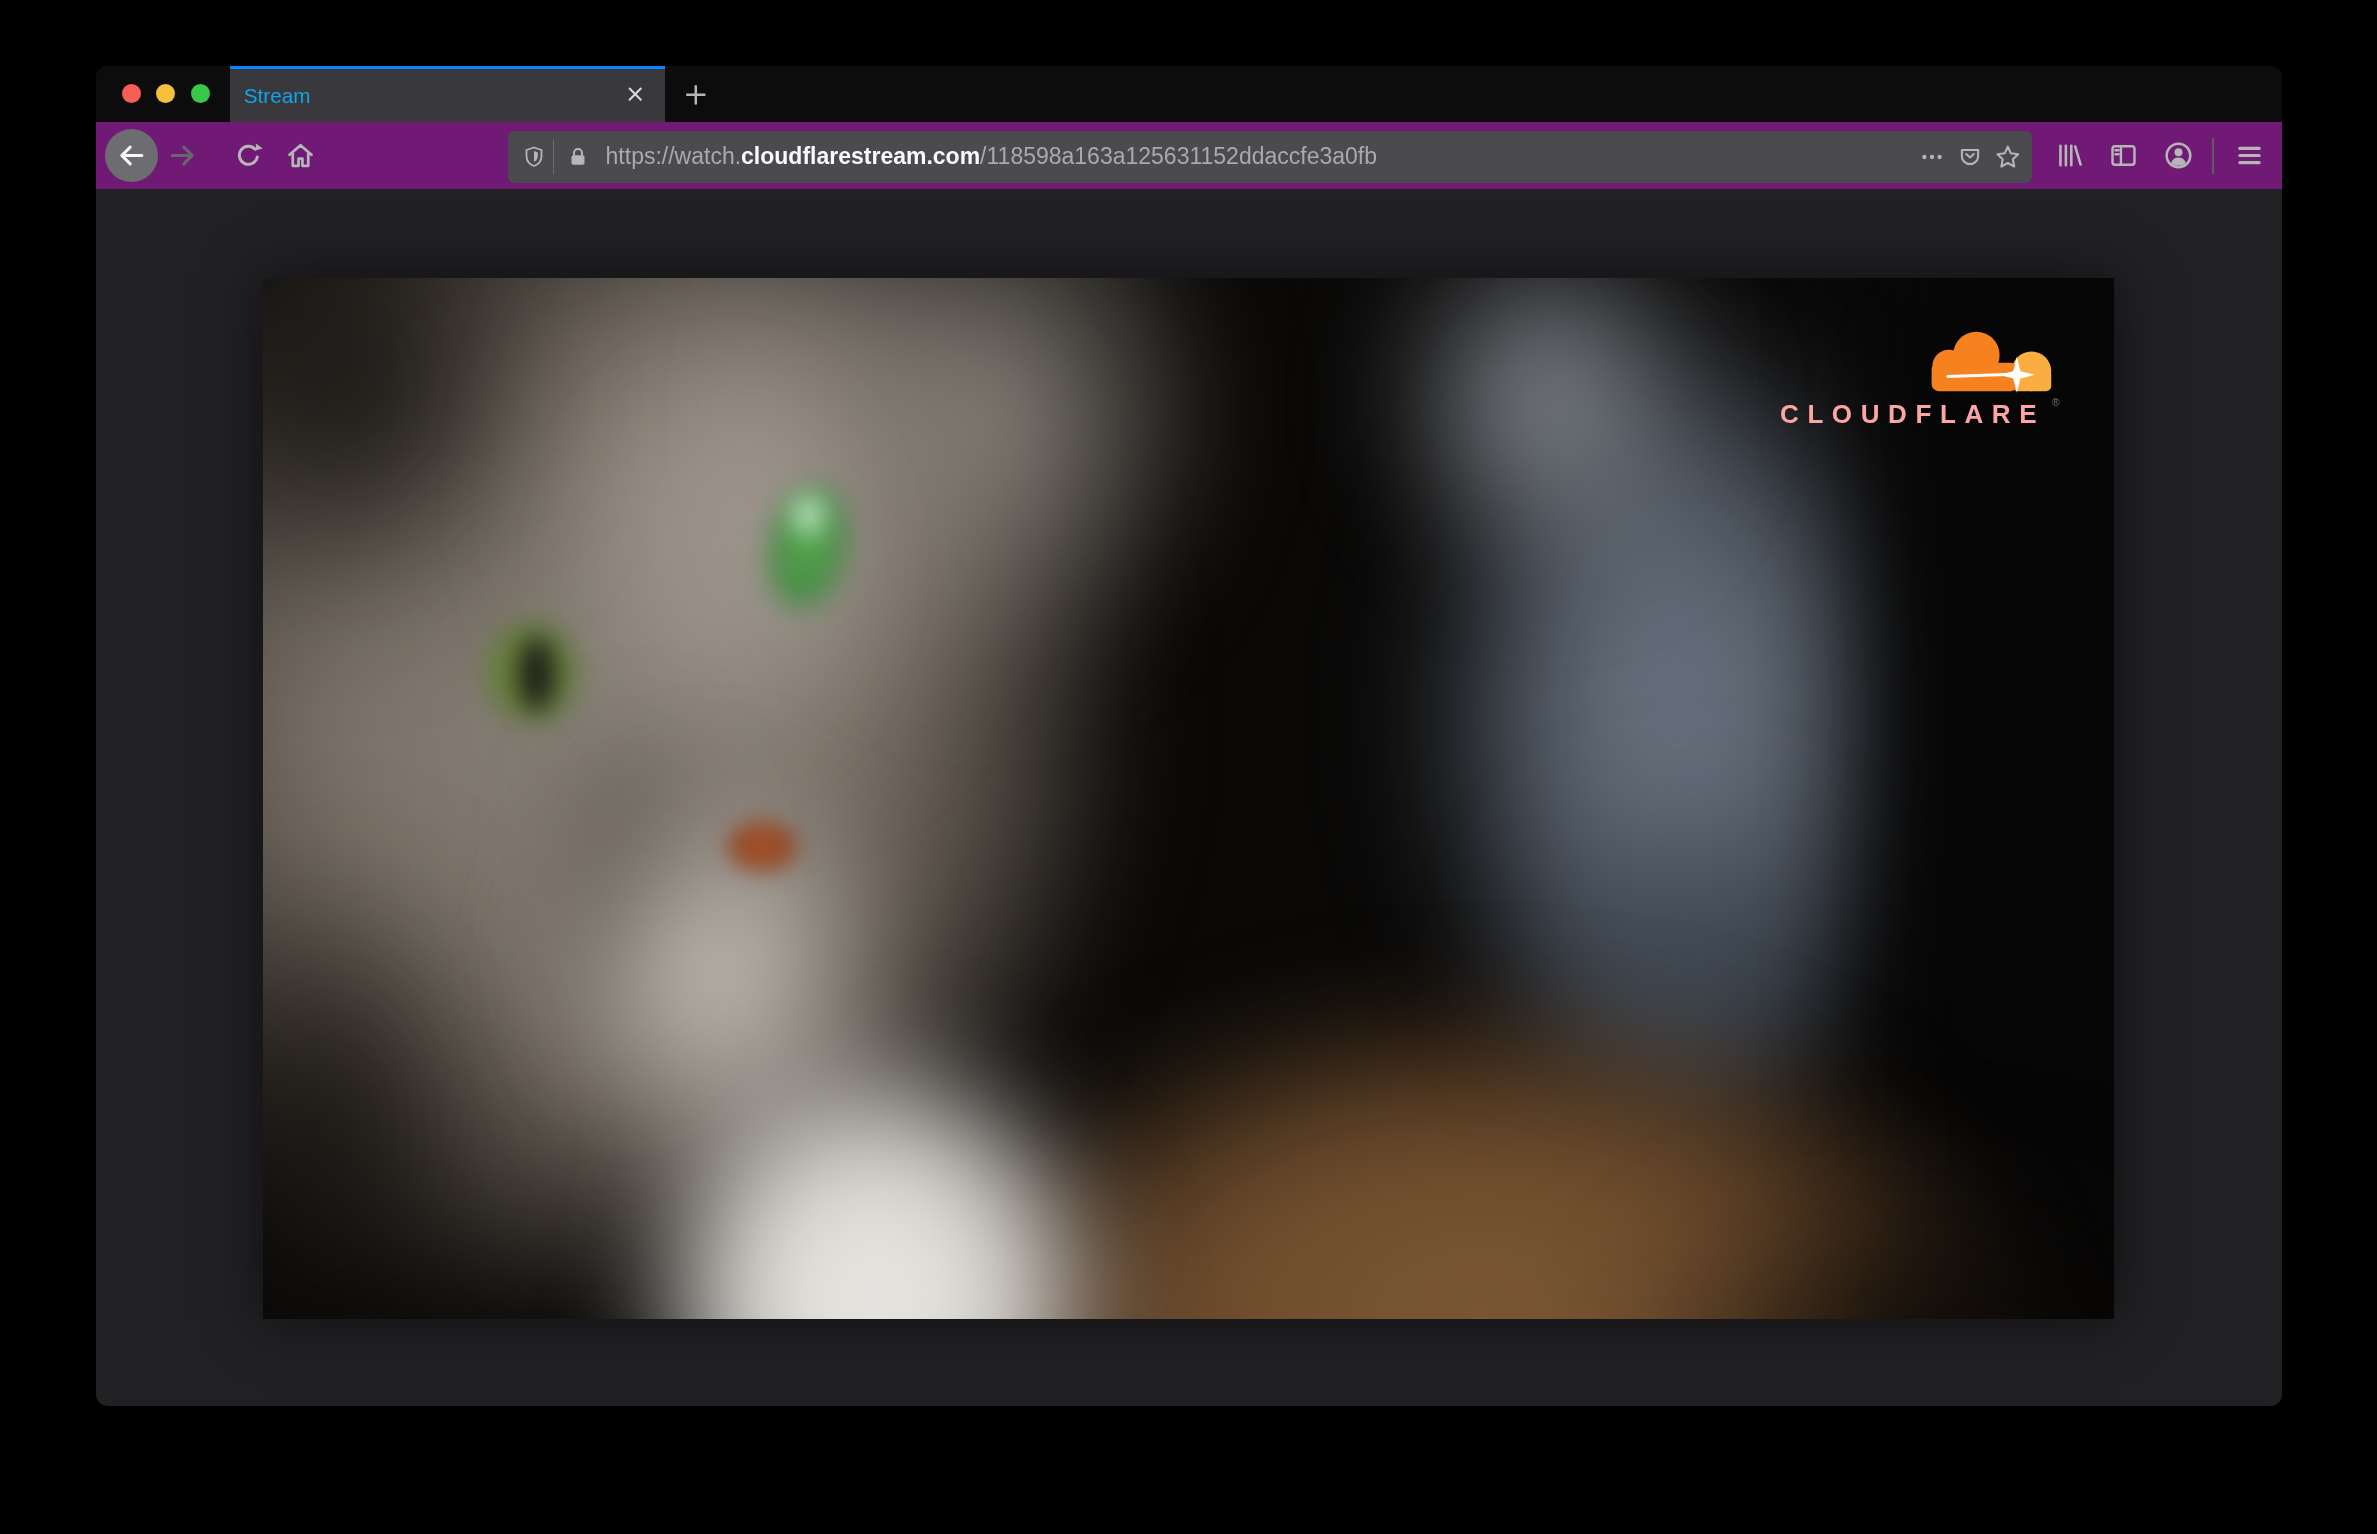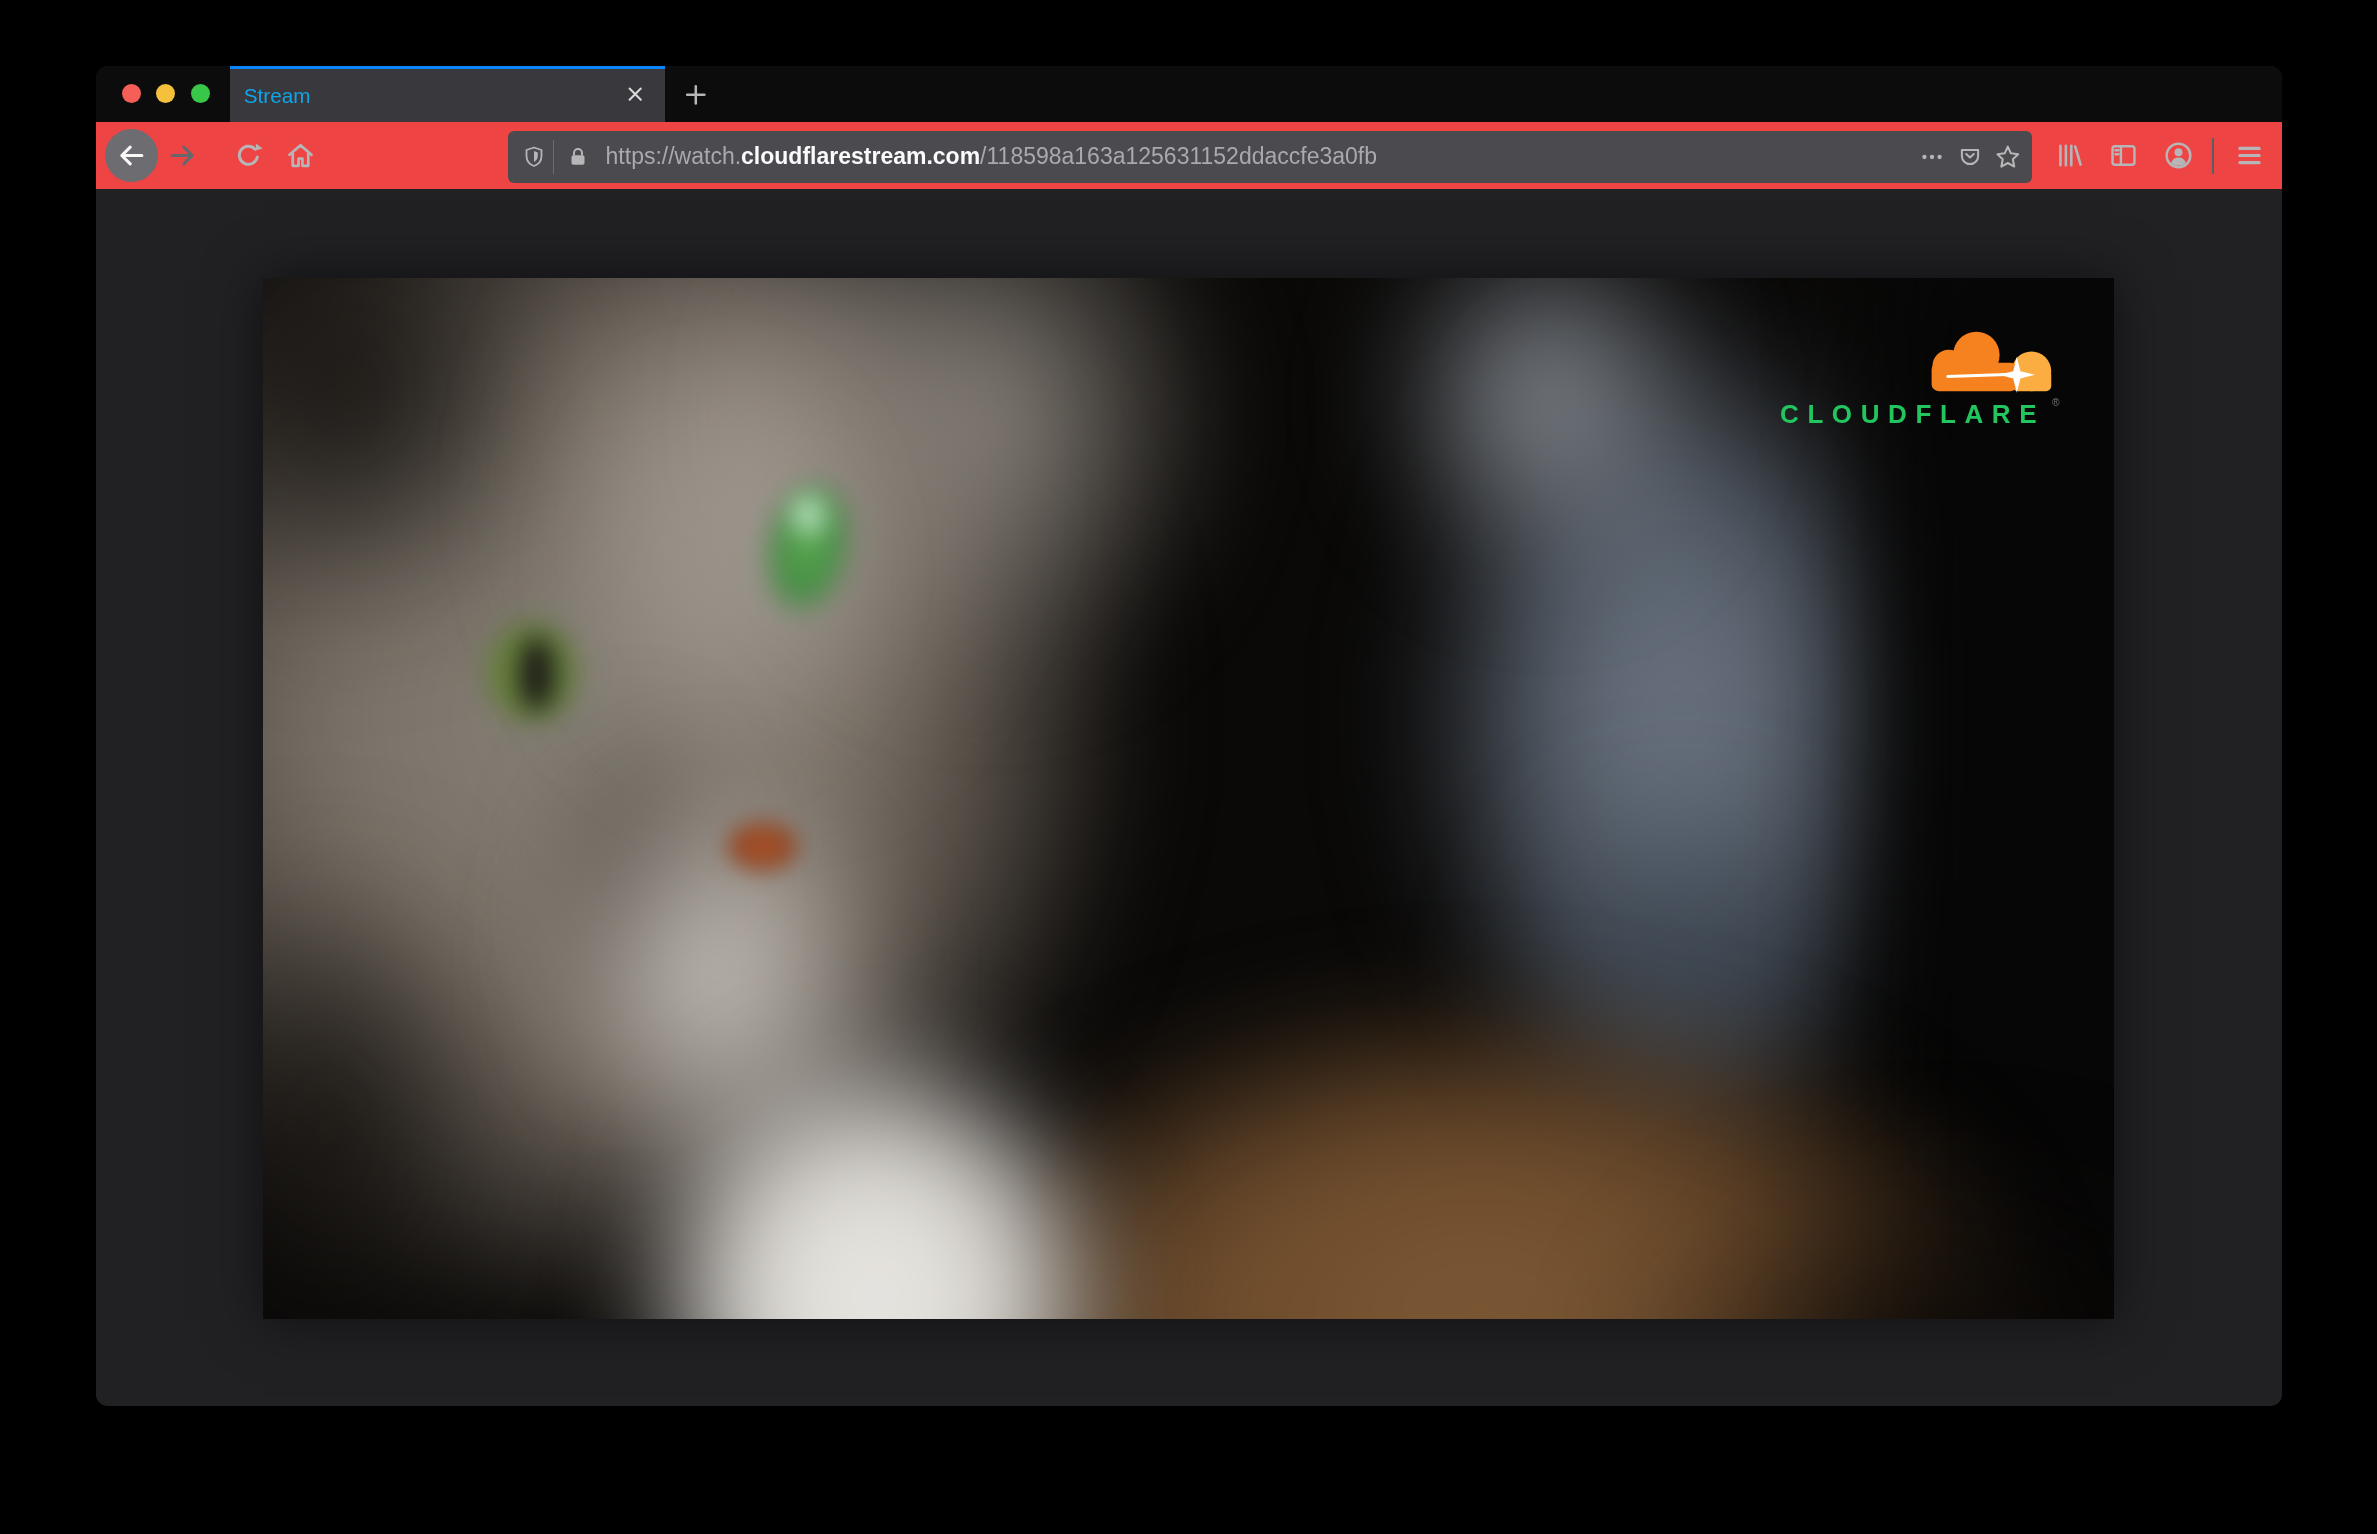--- a/index.html
+++ b/index.html
@@ -23,21 +23,21 @@
          background:#39393d; }
   .tab .stripe { position:absolute; left:0; top:0; width:100%; height:3.4px; background:#0a84ff; }
   .tab .tab-label { position:absolute; left:13.8px; top:0; height:56px; line-height:59px;
                     color:#0ea5e9; font-size:20.7px; }
   .tab .tab-close { position:absolute; right:15.5px; top:13.8px; width:29px; height:29px;
                     display:flex; align-items:center; justify-content:center; }
   .newtab { position:absolute; left:583px; top:12px; width:33px; height:33px;
             display:flex; align-items:center; justify-content:center; }
 
   
-  .toolbar { position:absolute; left:0; top:56px; width:100%; height:67px; background:#ef4444; }
+  .toolbar { position:absolute; left:0; top:56px; width:100%; height:67px; background:#701a75; }
   .tbtn { position:absolute; width:40px; height:40px; top:13.8px;
           display:flex; align-items:center; justify-content:center; }
   .back-btn { left:8.6px; top:6.9px; width:53px; height:53px; border-radius:50%; background:#6d6c71; }
   .fwd-btn    { left:66px; }
   .reload-btn { left:132px; }
   .home-btn   { left:184px; }
 
   .urlbar { position:absolute; left:412px; top:8.6px; width:1524px; height:52px;
             background:#4a4a4f; border-radius:6px; display:flex; align-items:center; }
   .urlbar .ub-icon { display:flex; align-items:center; justify-content:center;
@@ -103,21 +103,21 @@
                 background:radial-gradient(closest-side,#7d5935 0%,#6b4a2b 55%,rgba(107,74,43,0) 100%); }
   .dark-right { left:1621px; top:-69px; width:483px; height:1250px; filter:blur(52px);
                 background:#060606; border-radius:0; }
   .dark-br    { left:1345px; top:879px; width:655px; height:397px; filter:blur(56px);
                 background:radial-gradient(closest-side,#0b0806 0%,rgba(11,8,6,0) 100%); }
 
   
   .cf-logo { position:absolute; left:1517px; top:50px; width:297px; height:108px; }
   .cf-cloud { position:absolute; left:143px; top:0; }
   .cf-word { position:absolute; left:0; top:71px; font-size:26px; font-weight:700;
-             letter-spacing:8.6px; color:#22c55e; white-space:nowrap; }
+             letter-spacing:8.6px; color:#fca5a5; white-space:nowrap; }
   .cf-reg { position:absolute; left:272px; top:69px; font-size:10.3px; color:#77787b; }
 
   svg { display:block; }
 </style>
 </head>
 <body>
 
 <div class="stage">
   <div class="window">
 

